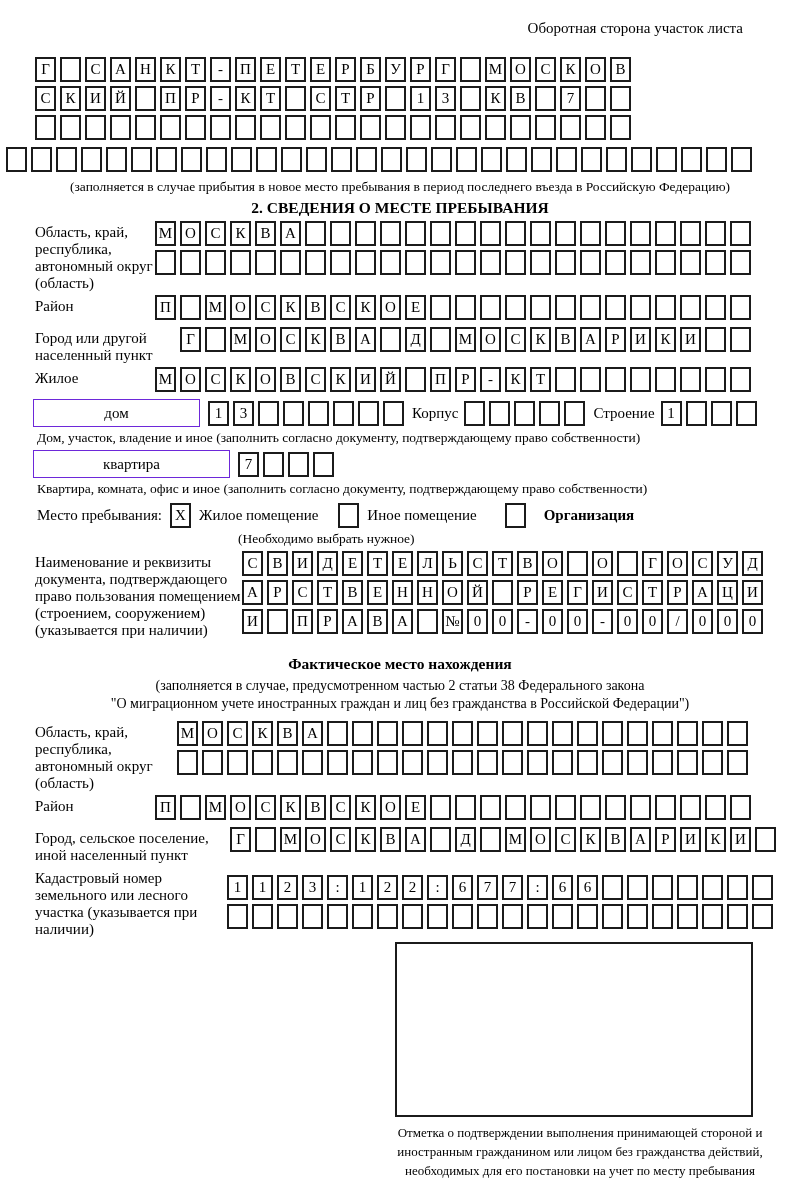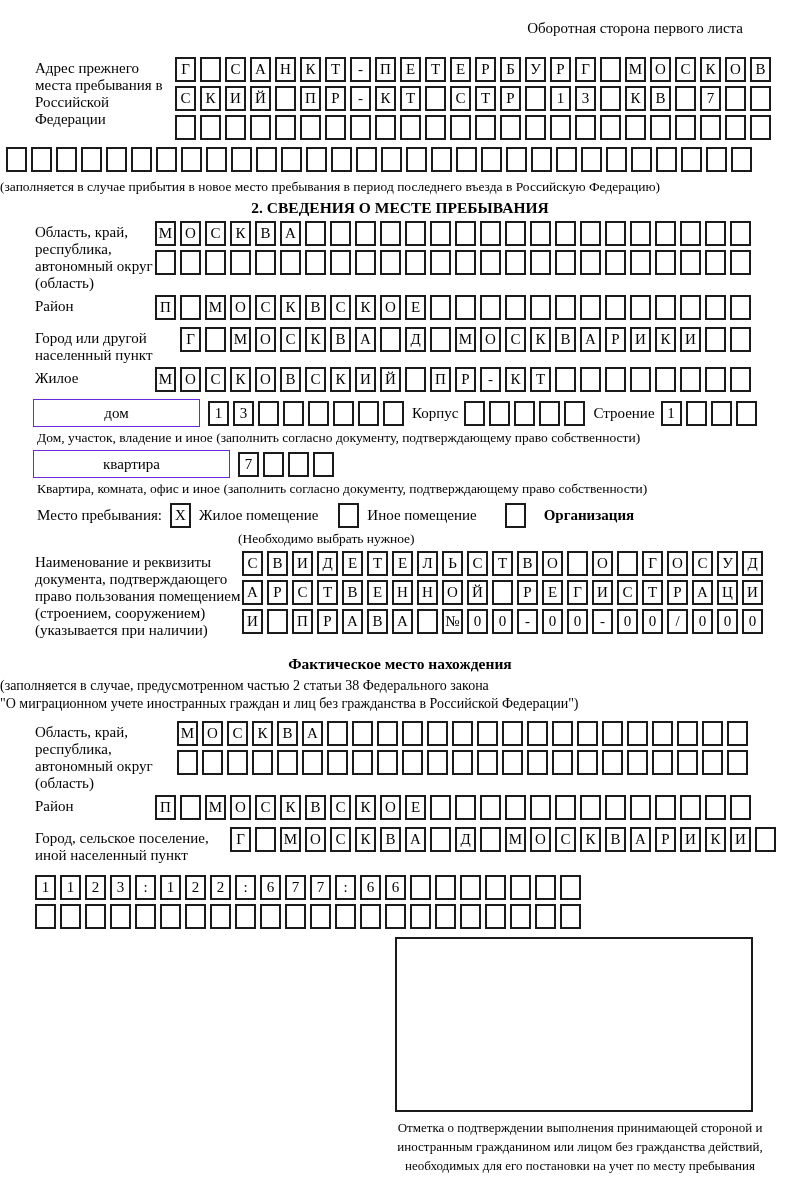--- a/index.html
+++ b/index.html
@@ -16,41 +16,40 @@
   .w207{width:207px}.w142{width:142px}.w195{width:195px}.w192{width:192px}
   .pl35{padding-left:35px}.pl33{padding-left:33px}.pl37{padding-left:37px}.pl6{padding-left:6px}
   .rowstack{flex:0 0 auto;}
   .cells{display:flex;gap:4px;margin-bottom:4px;flex:0 0 auto;}
   .cell{
     flex:0 0 21px;width:21px;height:25px;border:2px solid #1b1b1b;
     box-sizing:border-box;display:flex;align-items:center;justify-content:center;
     font-size:15px;background:#fff;
   }
   .note{font-size:13.5px;line-height:16px;}
-  .center{}
+  .center{text-align:center;}
   .title{font-weight:bold;text-align:center;font-size:15.5px;margin:4px 0 4px 0;}
   .widebox{
     border:1px solid #6d28d9;height:28px;box-sizing:border-box;
     display:flex;align-items:center;justify-content:center;font-size:15px;flex:0 0 auto;
   }
   .inline-lbl{padding:0 6px 0 8px;white-space:nowrap;}
   .gap8{margin-left:8px}
   .stamp{margin:4px 0 0 395px;width:358px;height:175px;border:2px solid #1b1b1b;box-sizing:border-box;}
   .caption{margin:6px 0 0 368px;width:424px;text-align:center;font-size:13px;line-height:19px;}
   .notes-block{margin-top:2px;font-size:14px;line-height:18px;}
 </style>
 </head>
 <body>
 
 <div class="page">
 
-  <div class="hdr">Оборотная сторона первого листа</div>
+  <div class="hdr">Оборотная сторона участок листа</div>
 
   <div class="frow pl35" style="margin-top:20px;">
-    <div class="lbl w140">Адрес прежнего места пребывания в Российской Федерации</div>
     <div class="rowstack">
       <div class="cells">
           <span class="cell">Г</span>
           <span class="cell"></span>
           <span class="cell">С</span>
           <span class="cell">А</span>
           <span class="cell">Н</span>
           <span class="cell">К</span>
           <span class="cell">Т</span>
           <span class="cell">-</span>
@@ -555,20 +554,21 @@
         <span class="cell">А</span>
         <span class="cell">Р</span>
         <span class="cell">И</span>
         <span class="cell">К</span>
         <span class="cell">И</span>
         <span class="cell"></span>
       </div>
   </div>
 
   <div class="frow pl35">
+    <div class="lbl w192">Кадастровый номер земельного или лесного участка (указывается при наличии)</div>
     <div class="rowstack" style="margin-top:8px;">
       <div class="cells">
           <span class="cell">1</span>
           <span class="cell">1</span>
           <span class="cell">2</span>
           <span class="cell">3</span>
           <span class="cell">:</span>
           <span class="cell">1</span>
           <span class="cell">2</span>
           <span class="cell">2</span>

